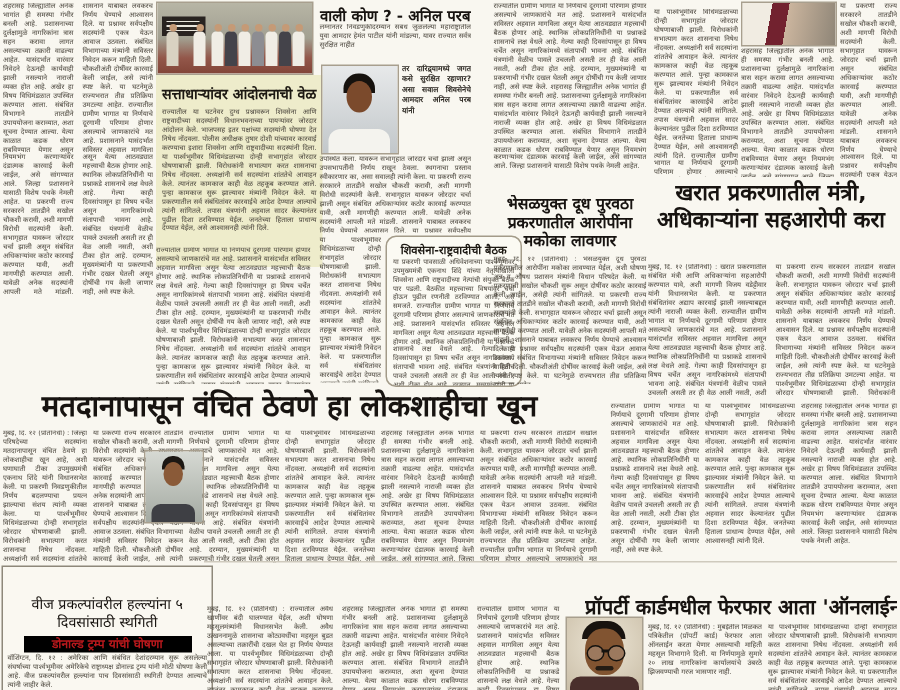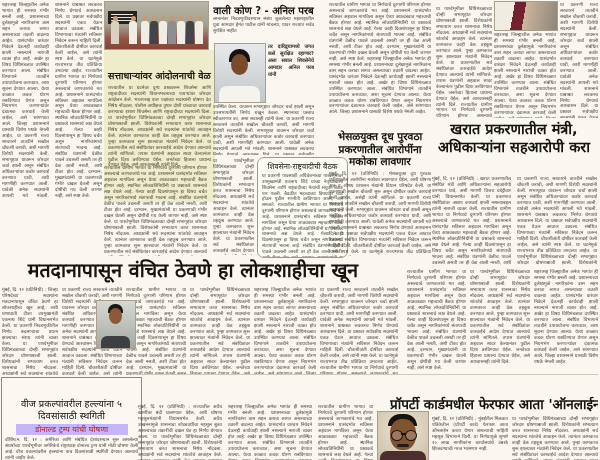--- a/index.html
+++ b/index.html
@@ -4,36 +4,36 @@
 <style>
   html,body{margin:0;padding:0;background:#f8f6ef}
   #page{position:relative;width:600px;height:460px;background:#f9f7f0;overflow:hidden;
         font-family:"DejaVu Sans","Liberation Sans",sans-serif;color:#433e36}
   .txt{position:absolute;font-size:4.6px;line-height:1.3;text-align:justify;color:#4a453c;overflow:hidden}
   .txt span{display:inline}
   .cols2{column-count:2;column-gap:6px}
   .hl{position:absolute;font-weight:700;color:#171310;text-align:center;overflow:hidden}
   .nowrap{white-space:nowrap}
   .photo{position:absolute;overflow:hidden;border:1px solid #a89f8e}
-  .creambox{position:absolute;background:#eeeccb;padding:20px 4px;overflow:hidden}
+  .creambox{position:absolute;background:#eeeccb;padding:8px 4px;overflow:hidden}
   .cream-title{font-weight:700;font-size:9.5px;line-height:1.25;color:#1c1812;margin-bottom:3px}
   .cream-body{font-size:4.6px;line-height:1.3;text-align:justify;color:#4a453c}
   .roundbox{position:absolute;border:1px solid #a39b89;border-radius:7px;background:#fbfaf3;padding:3px 4px;overflow:hidden}
-  .round-title{font-weight:400;font-size:7.5px;text-align:center;color:#1c1812;margin-bottom:2px}
+  .round-title{font-weight:700;font-size:7.5px;text-align:center;color:#1c1812;margin-bottom:2px}
   .round-body{font-size:4.5px;line-height:1.3;text-align:justify;color:#4a453c}
   .redbanner{position:absolute;background:#cf1820;color:#ffffff;font-weight:700;font-size:8.5px;
              text-align:center;line-height:13px;overflow:hidden}
   .sidebold{position:absolute;font-size:5px;font-weight:700;line-height:1.4;text-align:justify;color:#2e2a24;overflow:hidden}
   .figlabel{position:absolute;background:#fdfcf5;text-align:center;overflow:hidden;padding-top:3px}
   .figlabel div{color:#c0181d;font-weight:700;font-size:7px;line-height:1.55}
   .boxleft{position:absolute;border:1px solid #8e887a;background:#faf8f1;padding:2px 3px;overflow:hidden;text-align:center}
   .bl-title{color:#c2261d;font-weight:700;font-size:12px;line-height:1.2}
   .bl-sub{color:#17130f;font-weight:400;font-size:9.5px;line-height:1.25;margin-top:18px}
-  .bl-tag{display:block;margin:2px auto 2px auto;width:112px;background:#c4b5fd;color:#b8181c;
-          font-weight:400;font-size:8px;line-height:11px}
+  .bl-tag{display:block;margin:2px auto 2px auto;width:112px;background:#000000;color:#b8181c;
+          font-weight:700;font-size:8px;line-height:11px}
   .bl-body{font-size:4.6px;line-height:1.3;text-align:justify;color:#4a453c}
   .rule{position:absolute;background:#cfcabd}
   
   .gp-bg{position:absolute;inset:0;background:linear-gradient(180deg,#b7b5a5 0%,#a2a091 50%,#93574a 78%,#824538 100%)}
   .gp-banner{position:absolute;left:3px;top:9px;width:29px;height:13px;background:#282320}
   .gp-banner::after{content:"";position:absolute;left:3px;top:3px;width:22px;height:7px;
       background:repeating-linear-gradient(180deg,#e9e6dd 0 1px,transparent 1px 3px)}
   .person{position:absolute;bottom:5px;width:8px;height:23px;border-radius:3px 3px 0 0;background:#f0ede5}
   .person::before{content:"";position:absolute;top:-5px;left:1.5px;width:5px;height:5px;border-radius:50%;background:#c59a76}
   .person.dk{background:#44434a}.person.md{background:#8d8d92}.person.tn{background:#d9d2c2}

